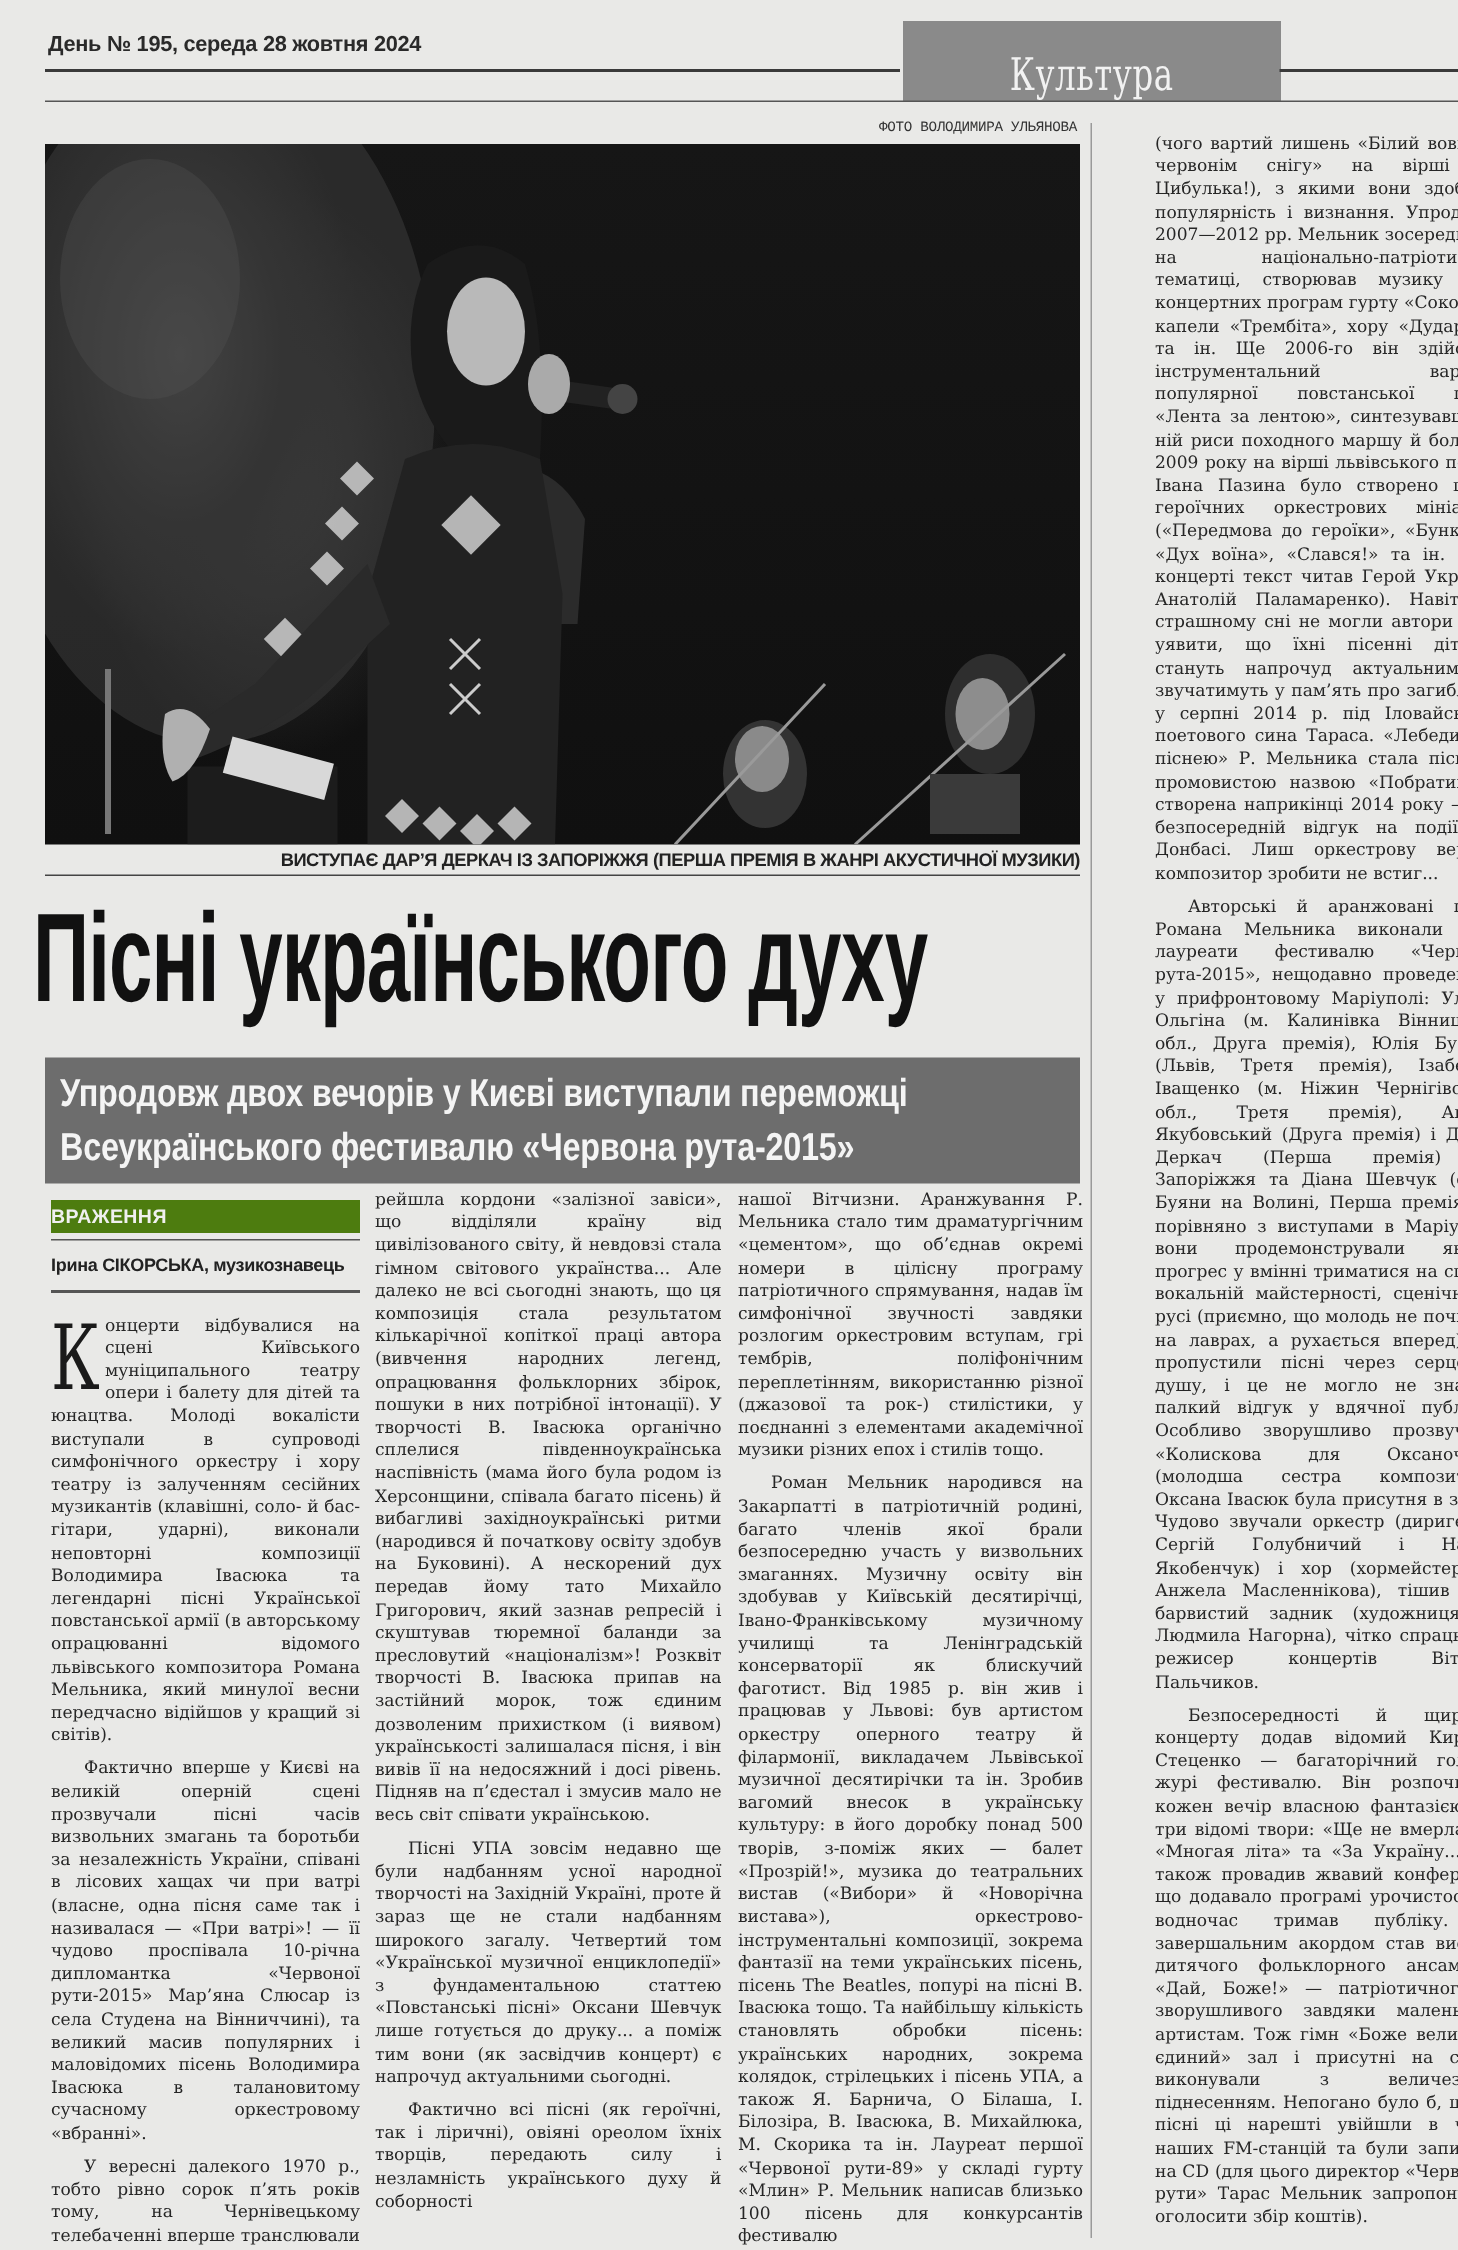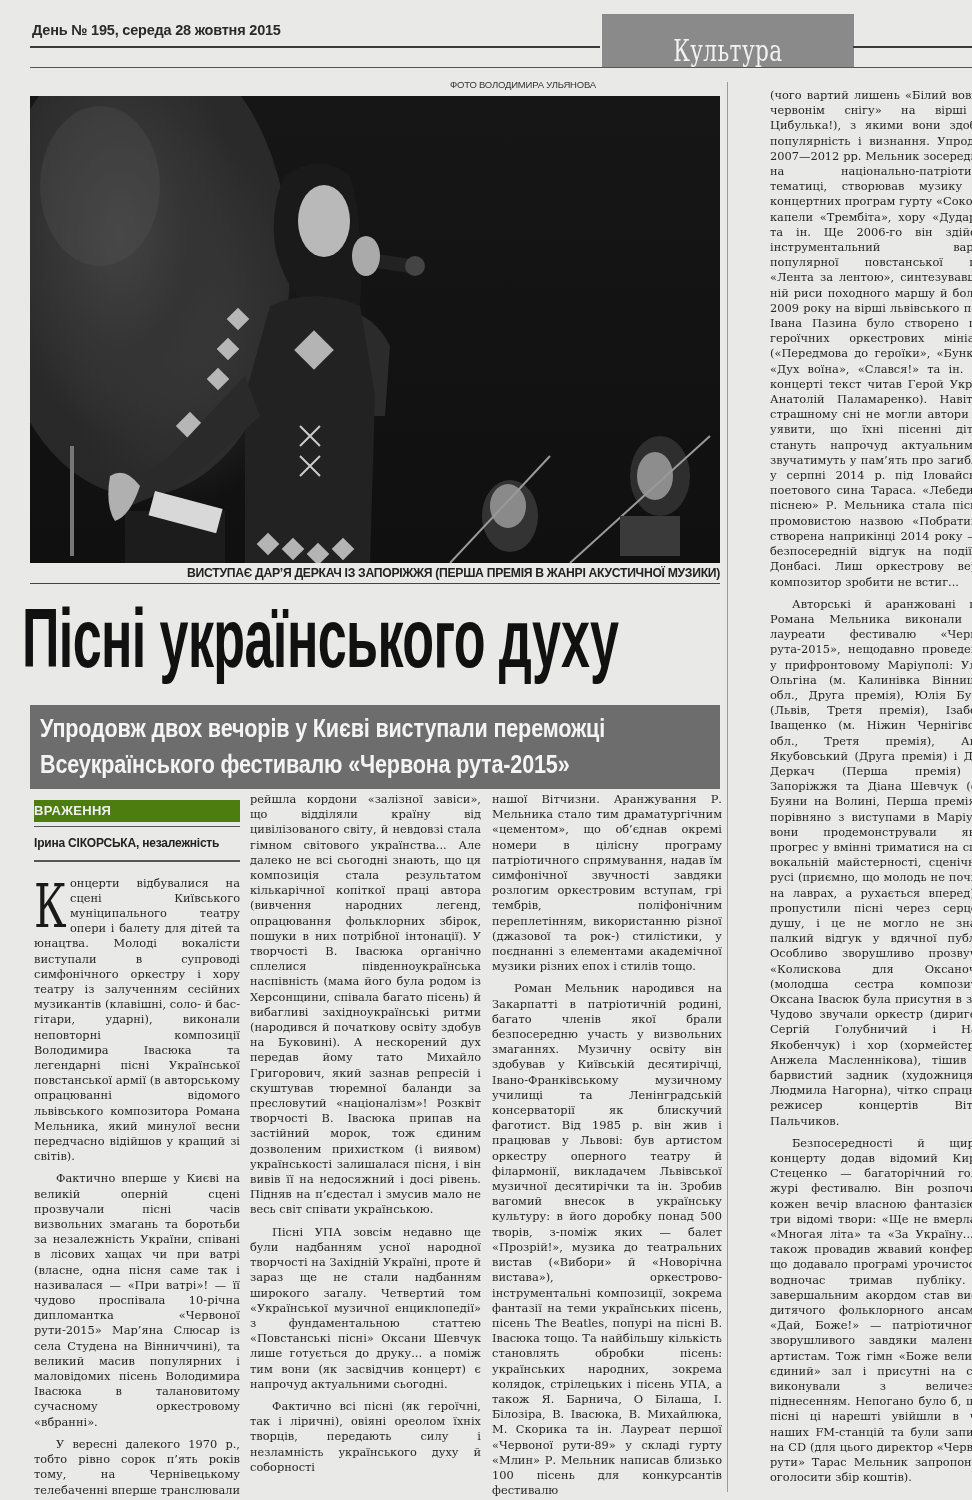--- a/index.html
+++ b/index.html
@@ -27,22 +27,22 @@
     background: #8a8a8a; display: flex; align-items: flex-end; justify-content: center;
   }
   .section-label {
     font-family: "DejaVu Serif", serif; font-size: 30px; color: #f2f2f2;
     transform: scaleX(0.72); letter-spacing: 0.5px;
   }
   .mast-rule2 { position: absolute; left: 30px; top: 67px; width: 942px; height: 1px; background: #555; }
 
   
   .photo-credit {
-    position: absolute; left: 450px; top: 79px; width: 288px; 
-    font-family: Liberation Sans, sans-serif; font-size: 9.5px; color: #333; letter-spacing: -0.2px;
+    position: absolute; left: 430px; top: 79px; width: 288px; text-align: right;
+    font-family: Liberation Mono, monospace; font-size: 9.5px; color: #333; letter-spacing: -0.2px;
   }
   .photo {
     position: absolute; left: 30px; top: 96px; width: 690px; height: 467px;
     background:
       radial-gradient(ellipse 120px 200px at 90px 140px, #4a4a4a 0%, #2a2a2a 60%, transparent 100%),
       radial-gradient(ellipse 160px 240px at 150px 220px, #3c3c3c 0%, transparent 80%),
       linear-gradient(180deg, #161616 0%, #101010 100%);
     overflow: hidden;
   }
   .photo svg { position: absolute; left: 0; top: 0; }
@@ -106,21 +106,21 @@
   .col1 .dropcap-para { text-indent: 0; }
 
   .col-divider { position: absolute; width: 1px; background: #9a9a9a; }
 </style>
 </head>
 <body>
 
 <div class="page">
 
   <div class="masthead">
-    <div class="issue-line">День № 195, середа 28 жовтня 2015</div>
+    <div class="issue-line">День № 195, середа 28 жовтня 2024</div>
     <div class="mast-rule left"></div>
     <div class="section-box">
       <span class="section-label">Культура</span>
     </div>
     <div class="mast-rule right"></div>
   </div>
   <div class="mast-rule2"></div>
 
   <div class="photo-credit">ФОТО ВОЛОДИМИРА УЛЬЯНОВА</div>
   <div class="photo">
@@ -178,21 +178,21 @@
   <div class="subhead-box">
     <div class="subhead">Упродовж двох вечорів у Києві виступали переможці</div>
     <div class="subhead">Всеукраїнського фестивалю «Червона рута-2015»</div>
   </div>
 
   <div class="col col1">
     <div class="rubric-box">
       <span class="rubric">ВРАЖЕННЯ</span>
     </div>
     <div class="rule-thin"></div>
-    <div class="byline">Ірина СІКОРСЬКА, незалежність</div>
+    <div class="byline">Ірина СІКОРСЬКА, музикознавець</div>
     <div class="rule-thin"></div>
     <p class="dropcap-para"><span class="dropcap">К</span><span>онцерти відбувалися на сцені Київського муніципального театру опери і балету для дітей та юнацтва. Молоді вокалісти виступали в супроводі симфонічного оркестру і хору театру із залученням сесійних музикантів (клавішні, соло- й бас-гітари, ударні), виконали неповторні композиції Володимира Івасюка та легендарні пісні Української повстанської армії (в авторському опрацюванні відомого львівського композитора Романа Мельника, який минулої весни передчасно відійшов у кращий зі світів).</span></p>
     <p>Фактично вперше у Києві на великій оперній сцені прозвучали пісні часів визвольних змагань та боротьби за незалежність України, співані в лісових хащах чи при ватрі (власне, одна пісня саме так і називалася — «При ватрі»! — її чудово проспівала 10-річна дипломантка «Червоної рути-2015» Мар’яна Слюсар із села Студена на Вінниччині), та великий масив популярних і маловідомих пісень Володимира Івасюка в талановитому сучасному оркестровому «вбранні».</p>
     <p>У вересні далекого 1970 р., тобто рівно сорок п’ять років тому, на Чернівецькому телебаченні вперше транслювали легендарну нині пісню 21-річного композитора Володимира Івасюка «Червона рута», що перевернула уявлення про сучасну естраду, покотилася світами, швидко заполонила терени СРСР, сміливо пе-</p>
   </div>
 
   <div class="col col2">
     <p class="cont">рейшла кордони «залізної завіси», що відділяли країну від цивілізованого світу, й невдовзі стала гімном світового українства... Але далеко не всі сьогодні знають, що ця композиція стала результатом кількарічної копіткої праці автора (вивчення народних легенд, опрацювання фольклорних збірок, пошуки в них потрібної інтонації). У творчості В. Івасюка органічно сплелися південноукраїнська наспівність (мама його була родом із Херсонщини, співала багато пісень) й вибагливі західноукраїнські ритми (народився й початкову освіту здобув на Буковині). А нескорений дух передав йому тато Михайло Григорович, який зазнав репресій і скуштував тюремної баланди за пресловутий «націоналізм»! Розквіт творчості В. Івасюка припав на застійний морок, тож єдиним дозволеним прихистком (і виявом) українськості залишалася пісня, і він вивів її на недосяжний і досі рівень. Підняв на п’єдестал і змусив мало не весь світ співати українською.</p>
     <p>Пісні УПА зовсім недавно ще були надбанням усної народної творчості на Західній Україні, проте й зараз ще не стали надбанням широкого загалу. Четвертий том «Української музичної енциклопедії» з фундаментальною статтею «Повстанські пісні» Оксани Шевчук лише готується до друку... а поміж тим вони (як засвідчив концерт) є напрочуд актуальними сьогодні.</p>
     <p>Фактично всі пісні (як героїчні, так і ліричні), овіяні ореолом їхніх творців, передають силу і незламність українського духу й соборності</p>

